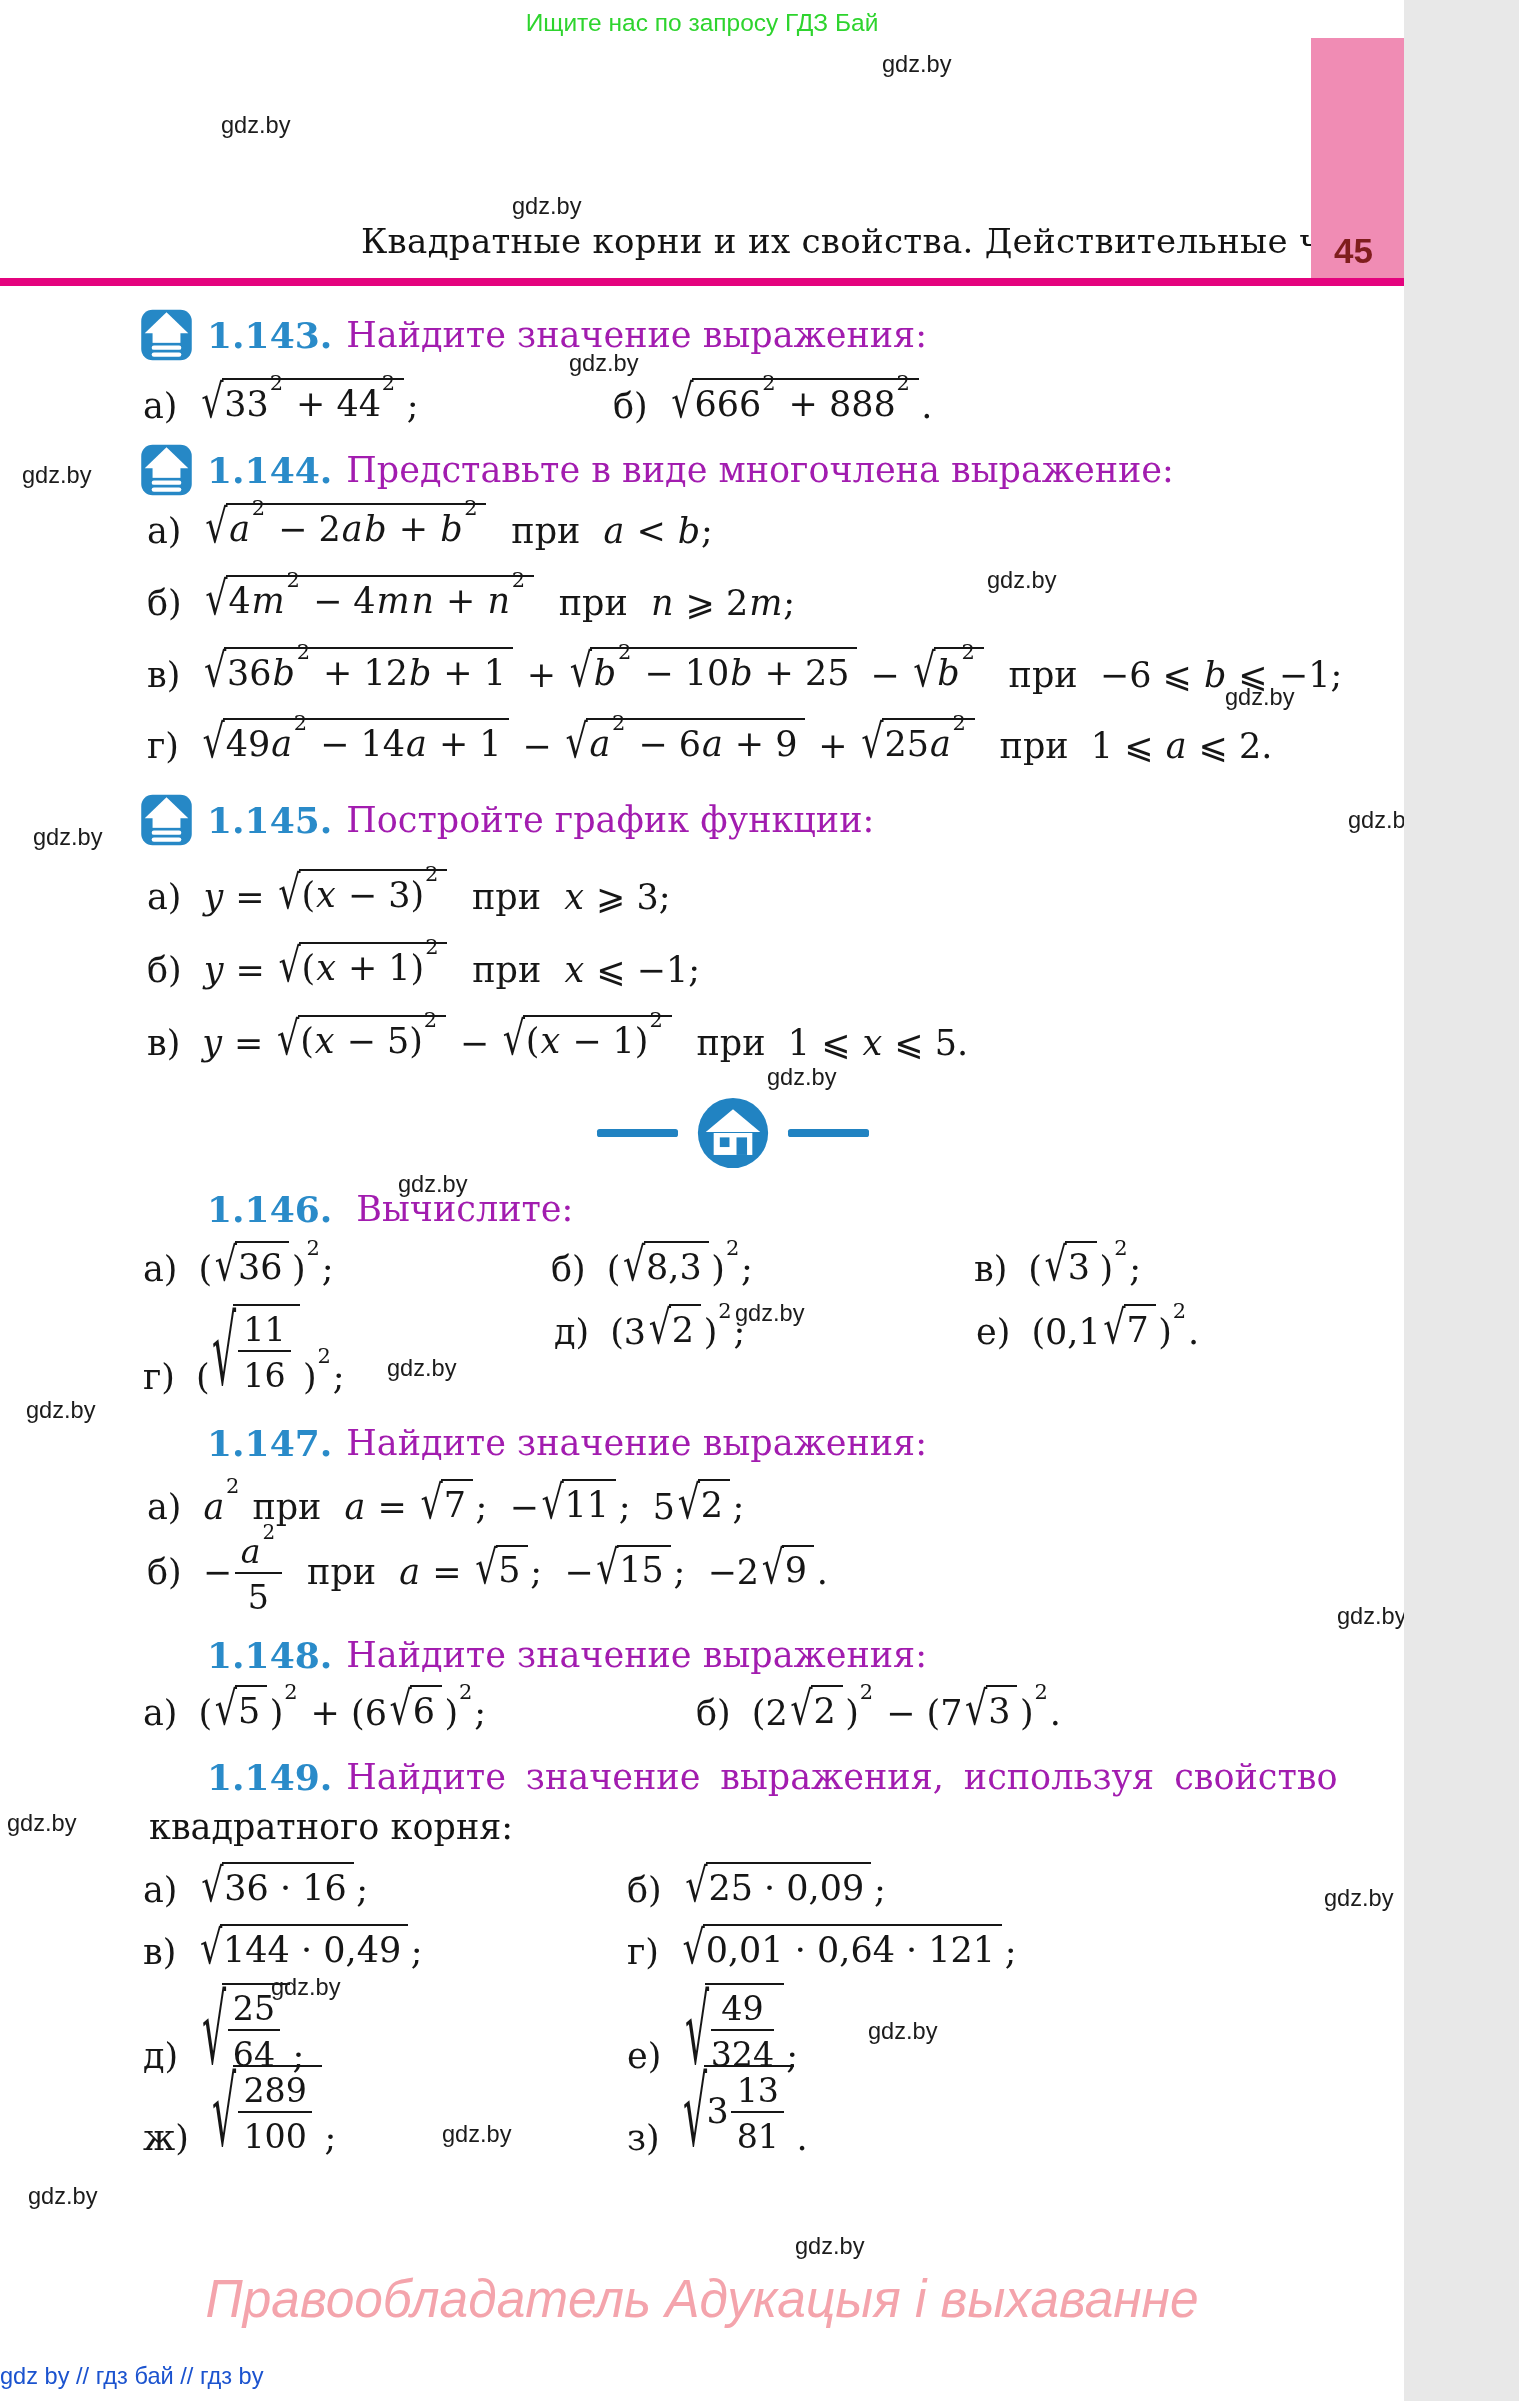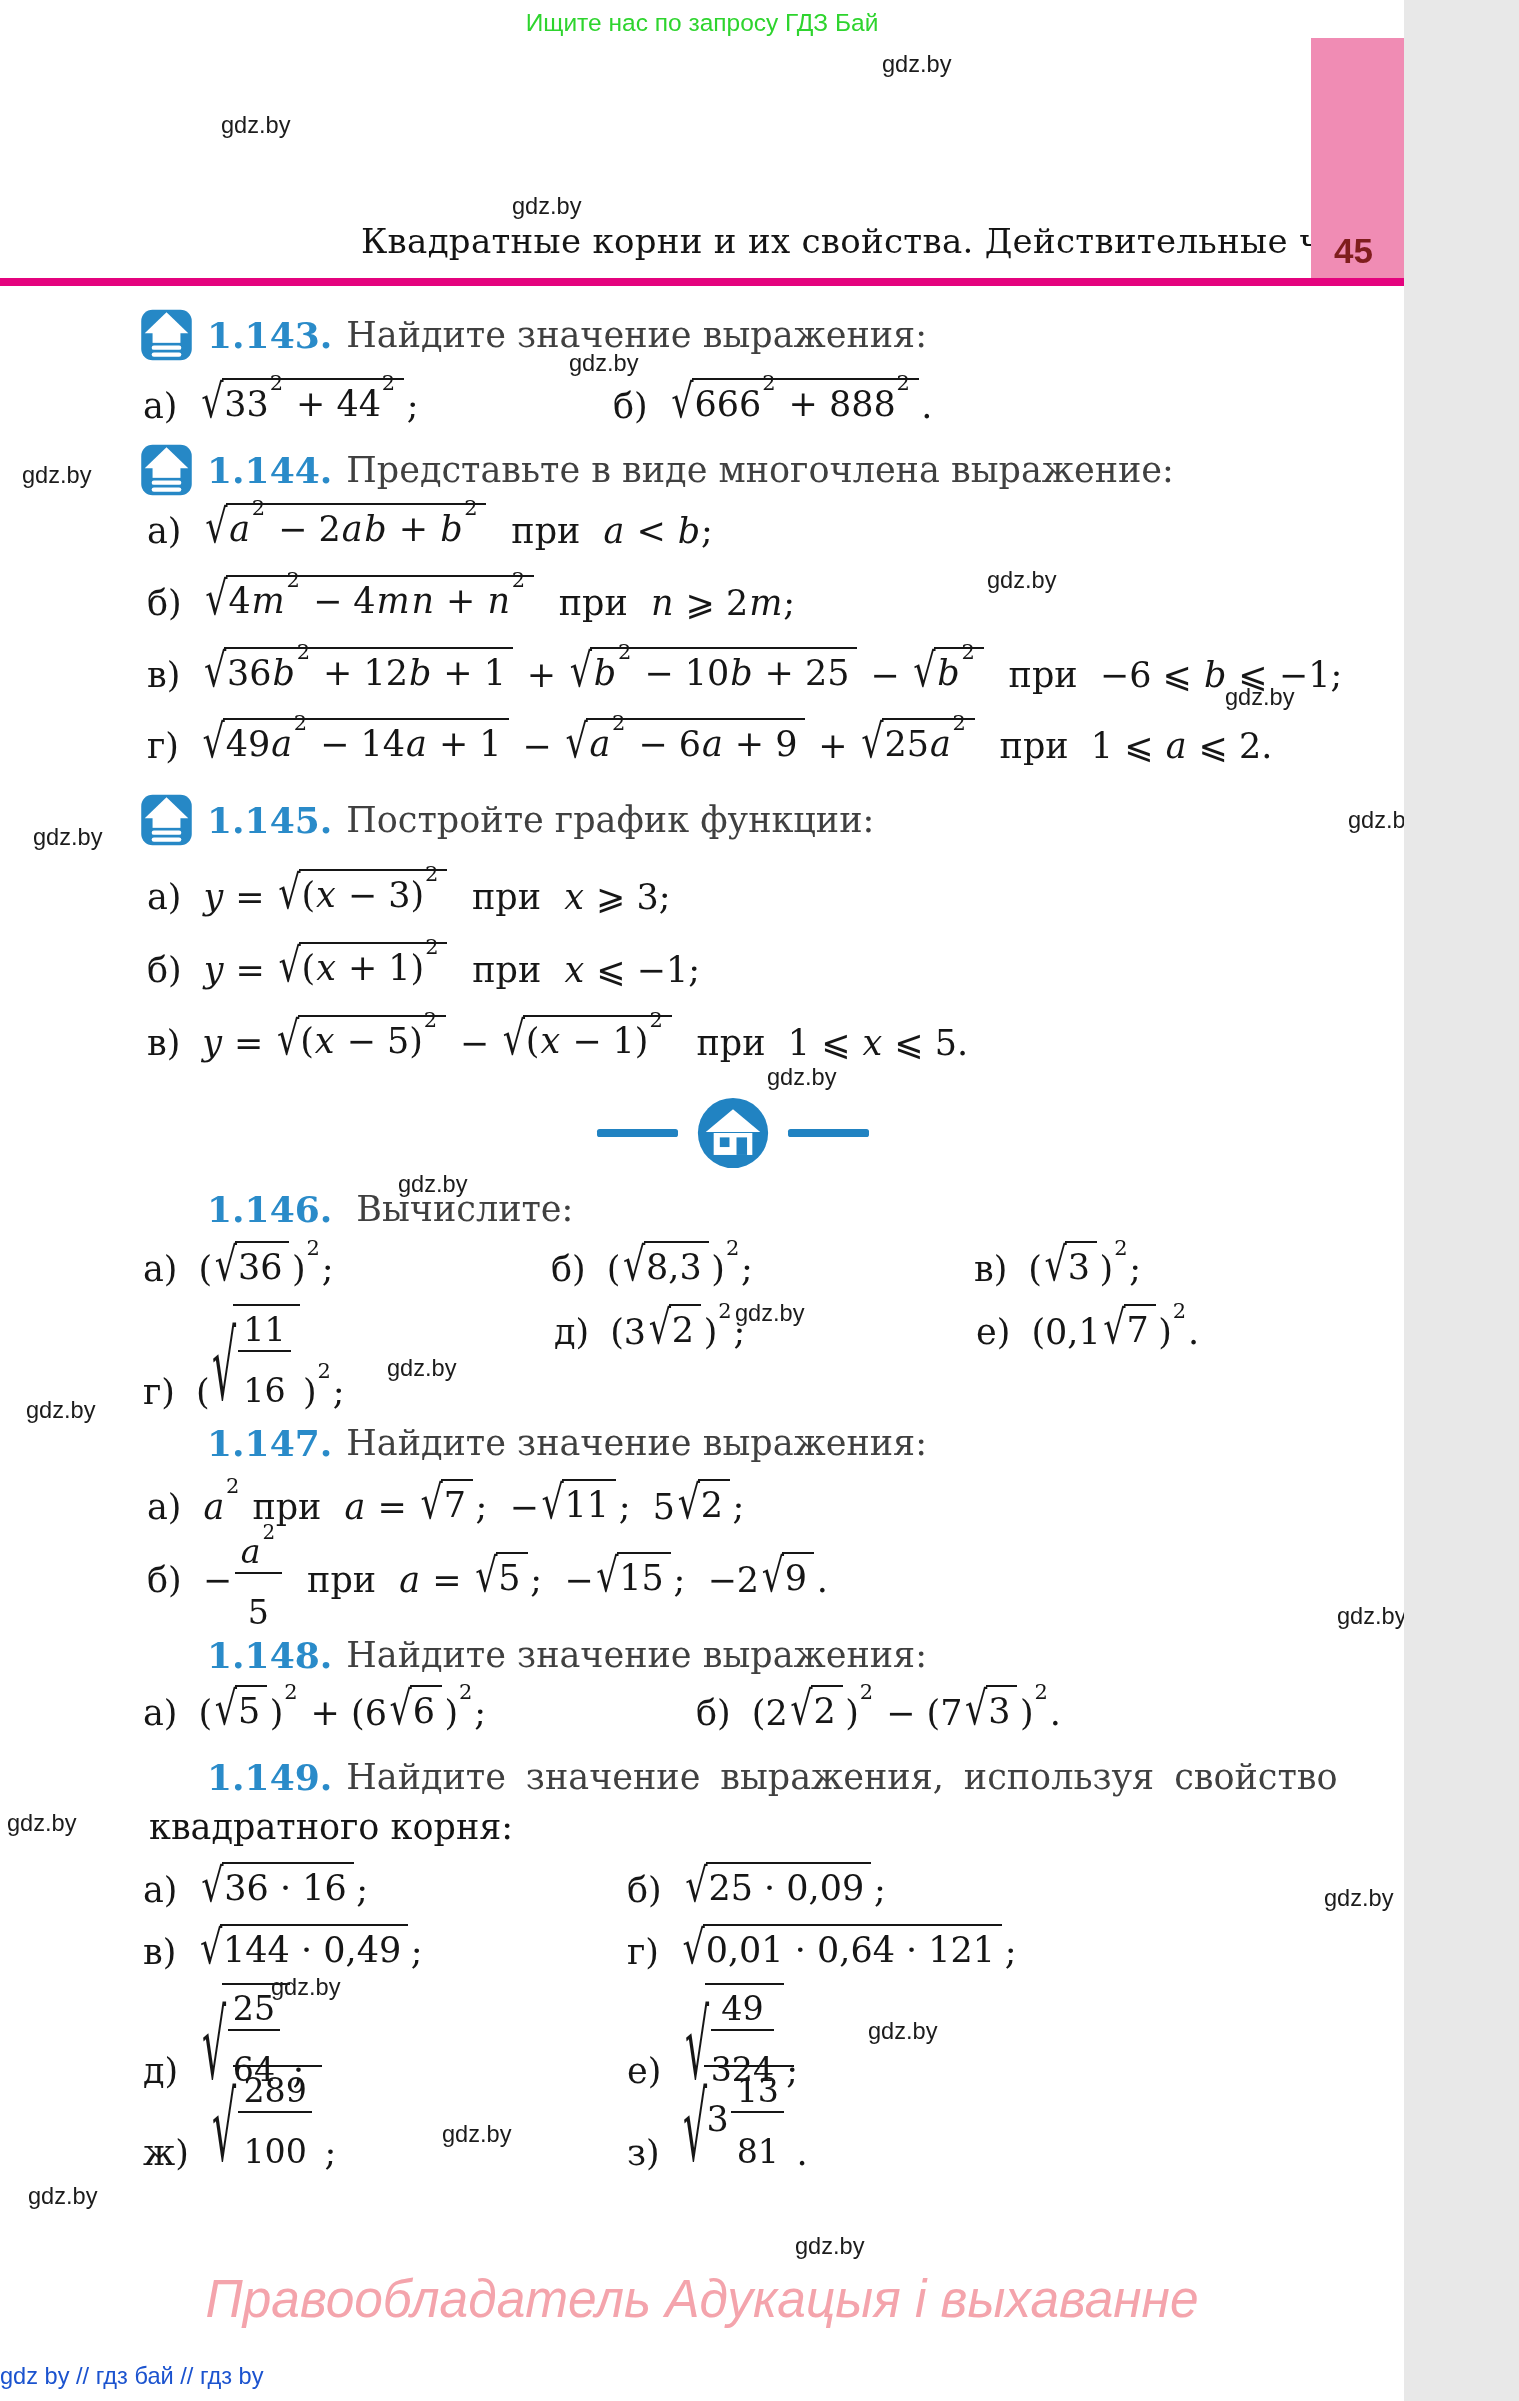--- a/index.html
+++ b/index.html
@@ -19,41 +19,41 @@
        font-family:"Liberation Sans","DejaVu Sans",sans-serif;}
 
   .mline{position:absolute;left:0;top:278px;width:100%;height:7.9px;background:#e4037e;}
 
   .wm{position:absolute;font-family:"Liberation Sans","DejaVu Sans",sans-serif;
       font-size:23.6px;color:#1c1c1c;white-space:nowrap;}
 
   .exh{position:absolute;display:flex;align-items:center;gap:14px;white-space:nowrap;}
   .exh svg{flex:0 0 auto;}
   .exnum{color:#2a8bc9;font-weight:bold;font-size:36px;}
-  .extitle{font-size:35px;color:#404040;}
+  .extitle{font-size:35px;color:#a21caf;}
   .wide .extitle{word-spacing:8.8px;}
   .extitle2{position:absolute;font-size:35px;color:#141414;white-space:nowrap;}
 
   .item{position:absolute;display:flex;align-items:baseline;white-space:nowrap;}
   .lbl{font-size:35px;margin-right:21px;}
   .math{font-size:35px;white-space:nowrap;}
   .math i{font-style:italic;padding:0 0.9px;}
   .math sup{font-size:.6em;line-height:0;position:relative;top:-.62em;margin:0 1.8px 0 0.9px;}
 
   .sq{display:inline-flex;align-items:stretch;margin:0 2.6px;}
   .sqs{display:flex;align-items:flex-end;line-height:1;}
   .sqs span{display:block;transform:scaleY(1.32);transform-origin:0 92%;}
   .sqb{border-top:2.6px solid #161616;padding:3.5px 7px 0 2.6px;margin-left:-1.8px;}
   .sq.tall .sqs span{transform:scale(1.08,2.7);}
   .sq.tall .sqb{padding-top:5.3px;}
 
   .fr{display:inline-flex;flex-direction:column;vertical-align:middle;text-align:center;
       font-size:.95em;line-height:1.12;margin:0 2.6px;}
   .fn{border-bottom:2.6px solid #161616;padding:0 5.3px 1.8px;}
-  .fd{padding-top:20px;}
+  .fd{padding-top:5px;}
 
   .divider{position:absolute;left:597px;top:1097px;display:flex;align-items:center;gap:19px;}
   .ddash{width:81px;height:7.9px;background:#2183c2;border-radius:2.6px;}
 
   .fcopy{position:absolute;left:0;right:0;top:2268px;text-align:center;
          font-family:"Liberation Sans","DejaVu Sans",sans-serif;font-style:italic;
          font-size:53px;color:#f4a4ac;transform:scaleX(.97);}
   .flinks{position:absolute;left:0;right:0;top:2363px;text-align:left;
           font-family:"Liberation Sans","DejaVu Sans",sans-serif;font-size:23.6px;color:#1b53cf;}
 </style>

